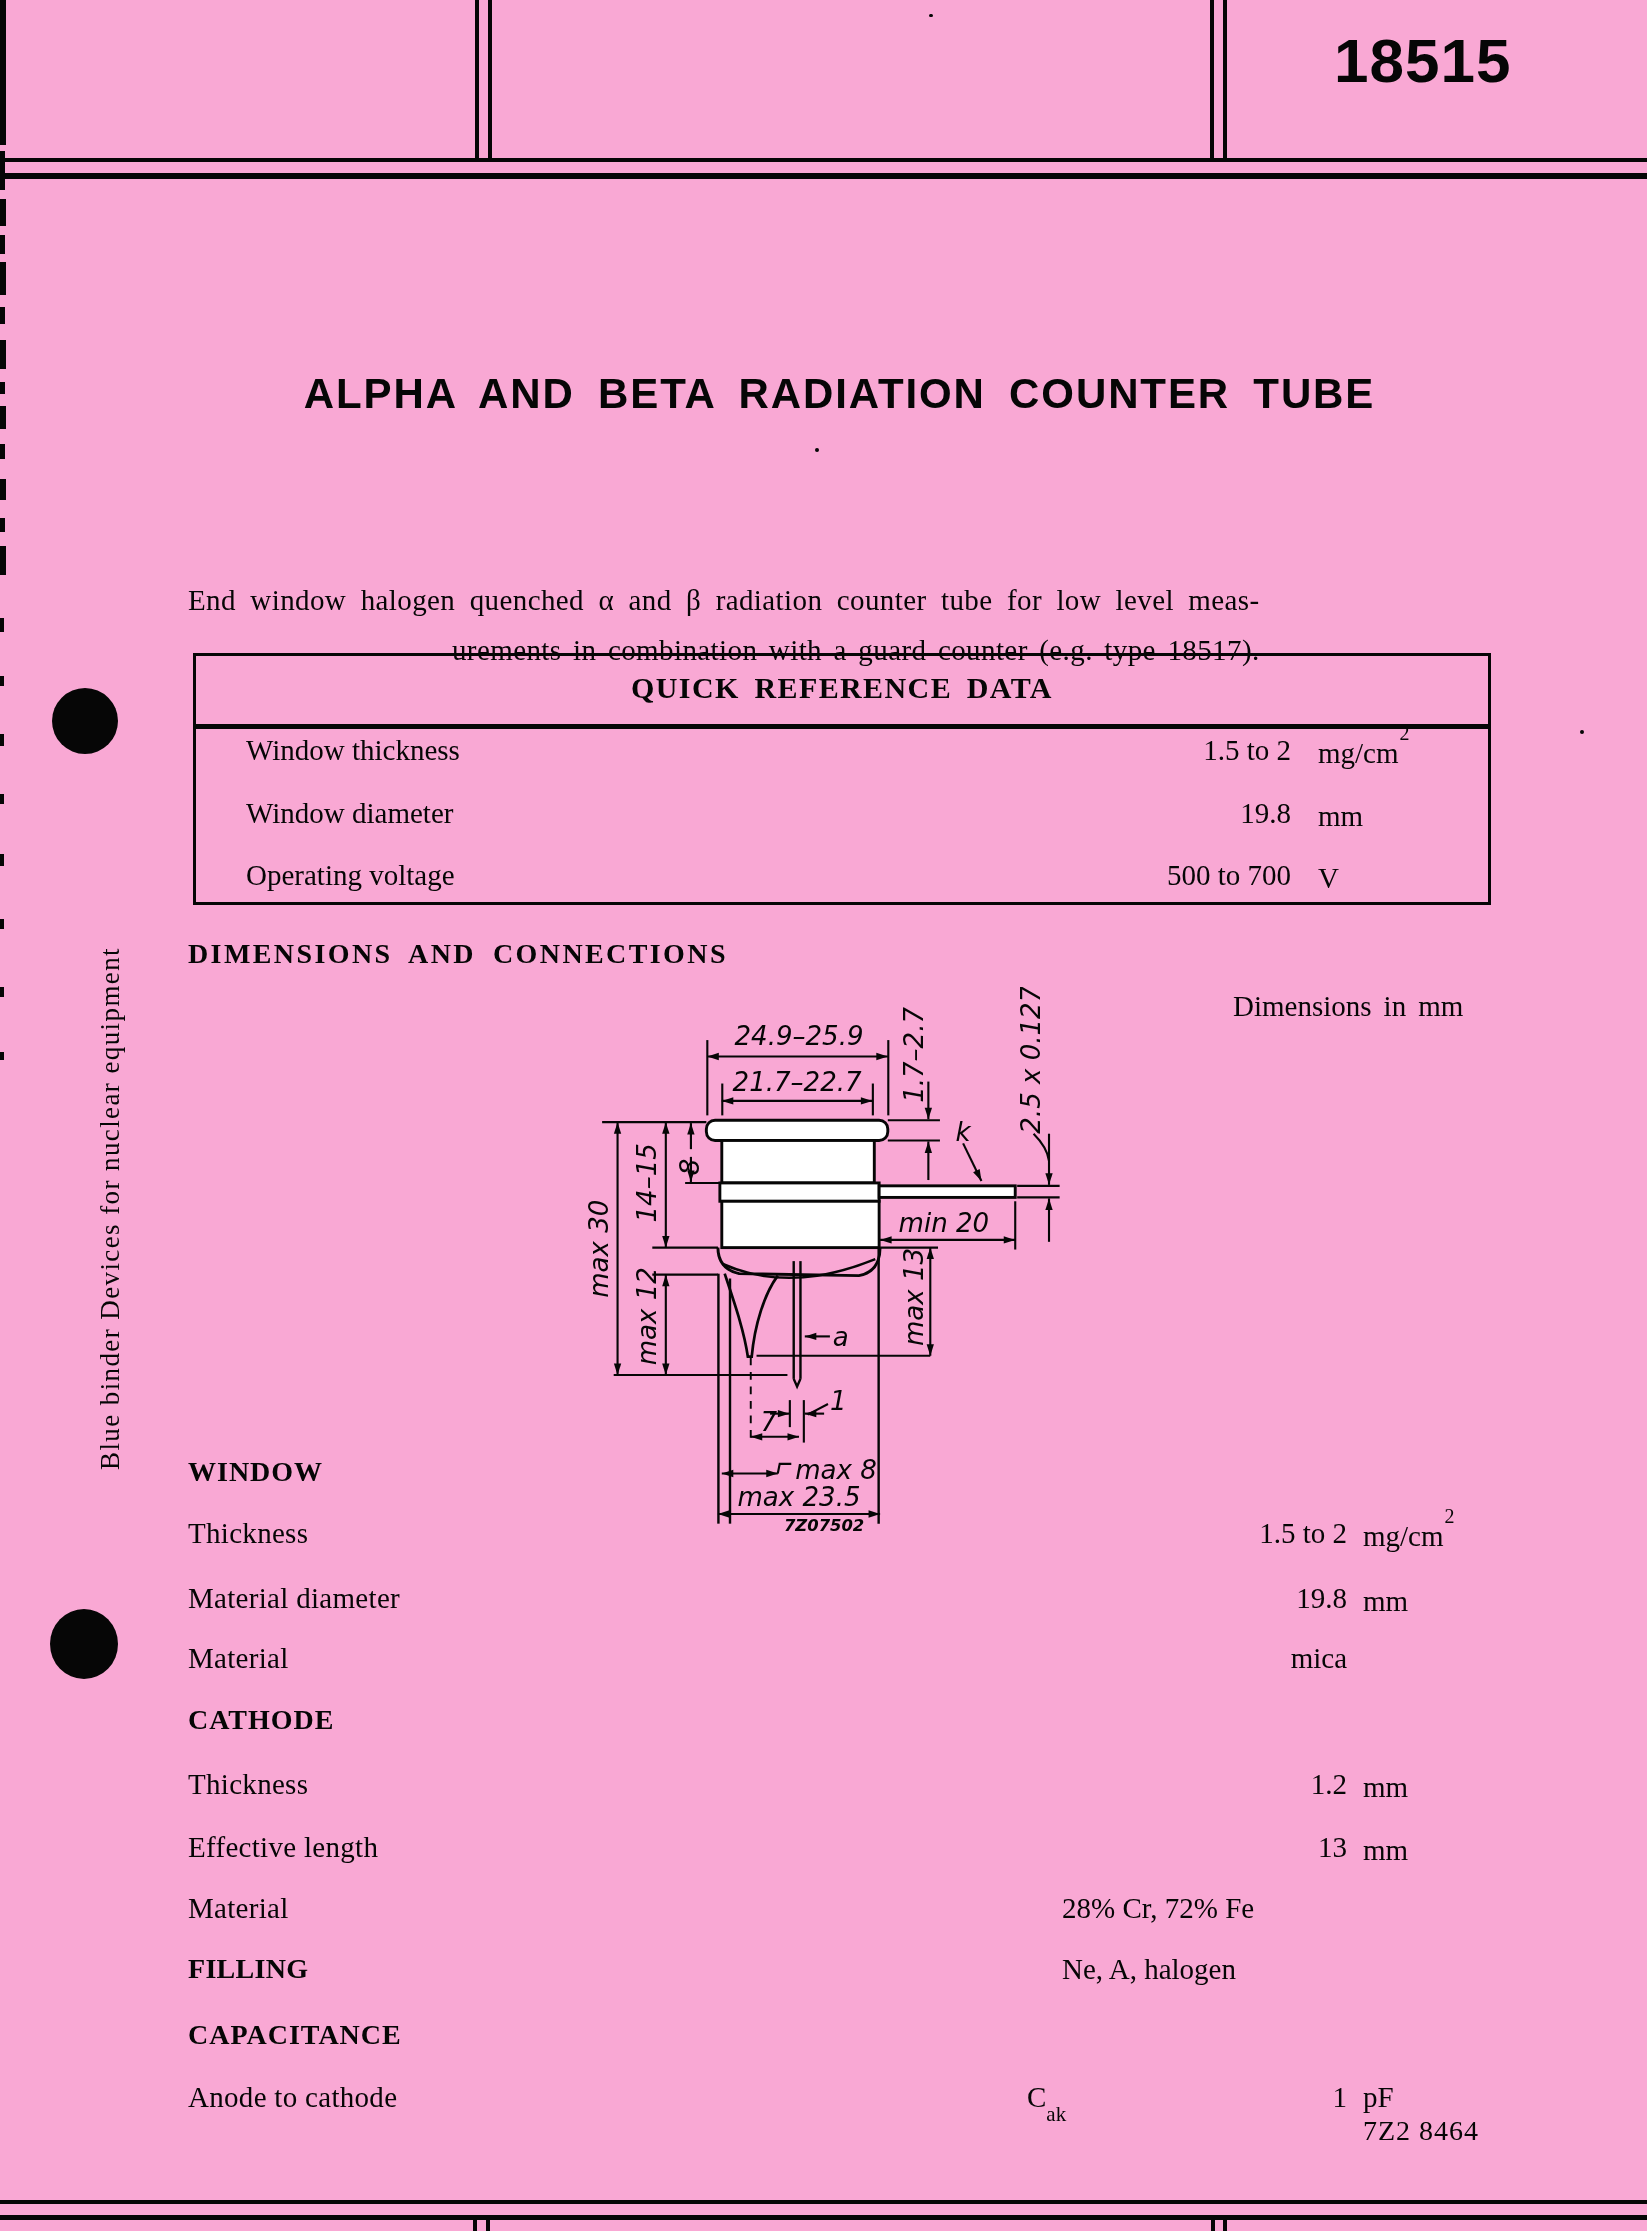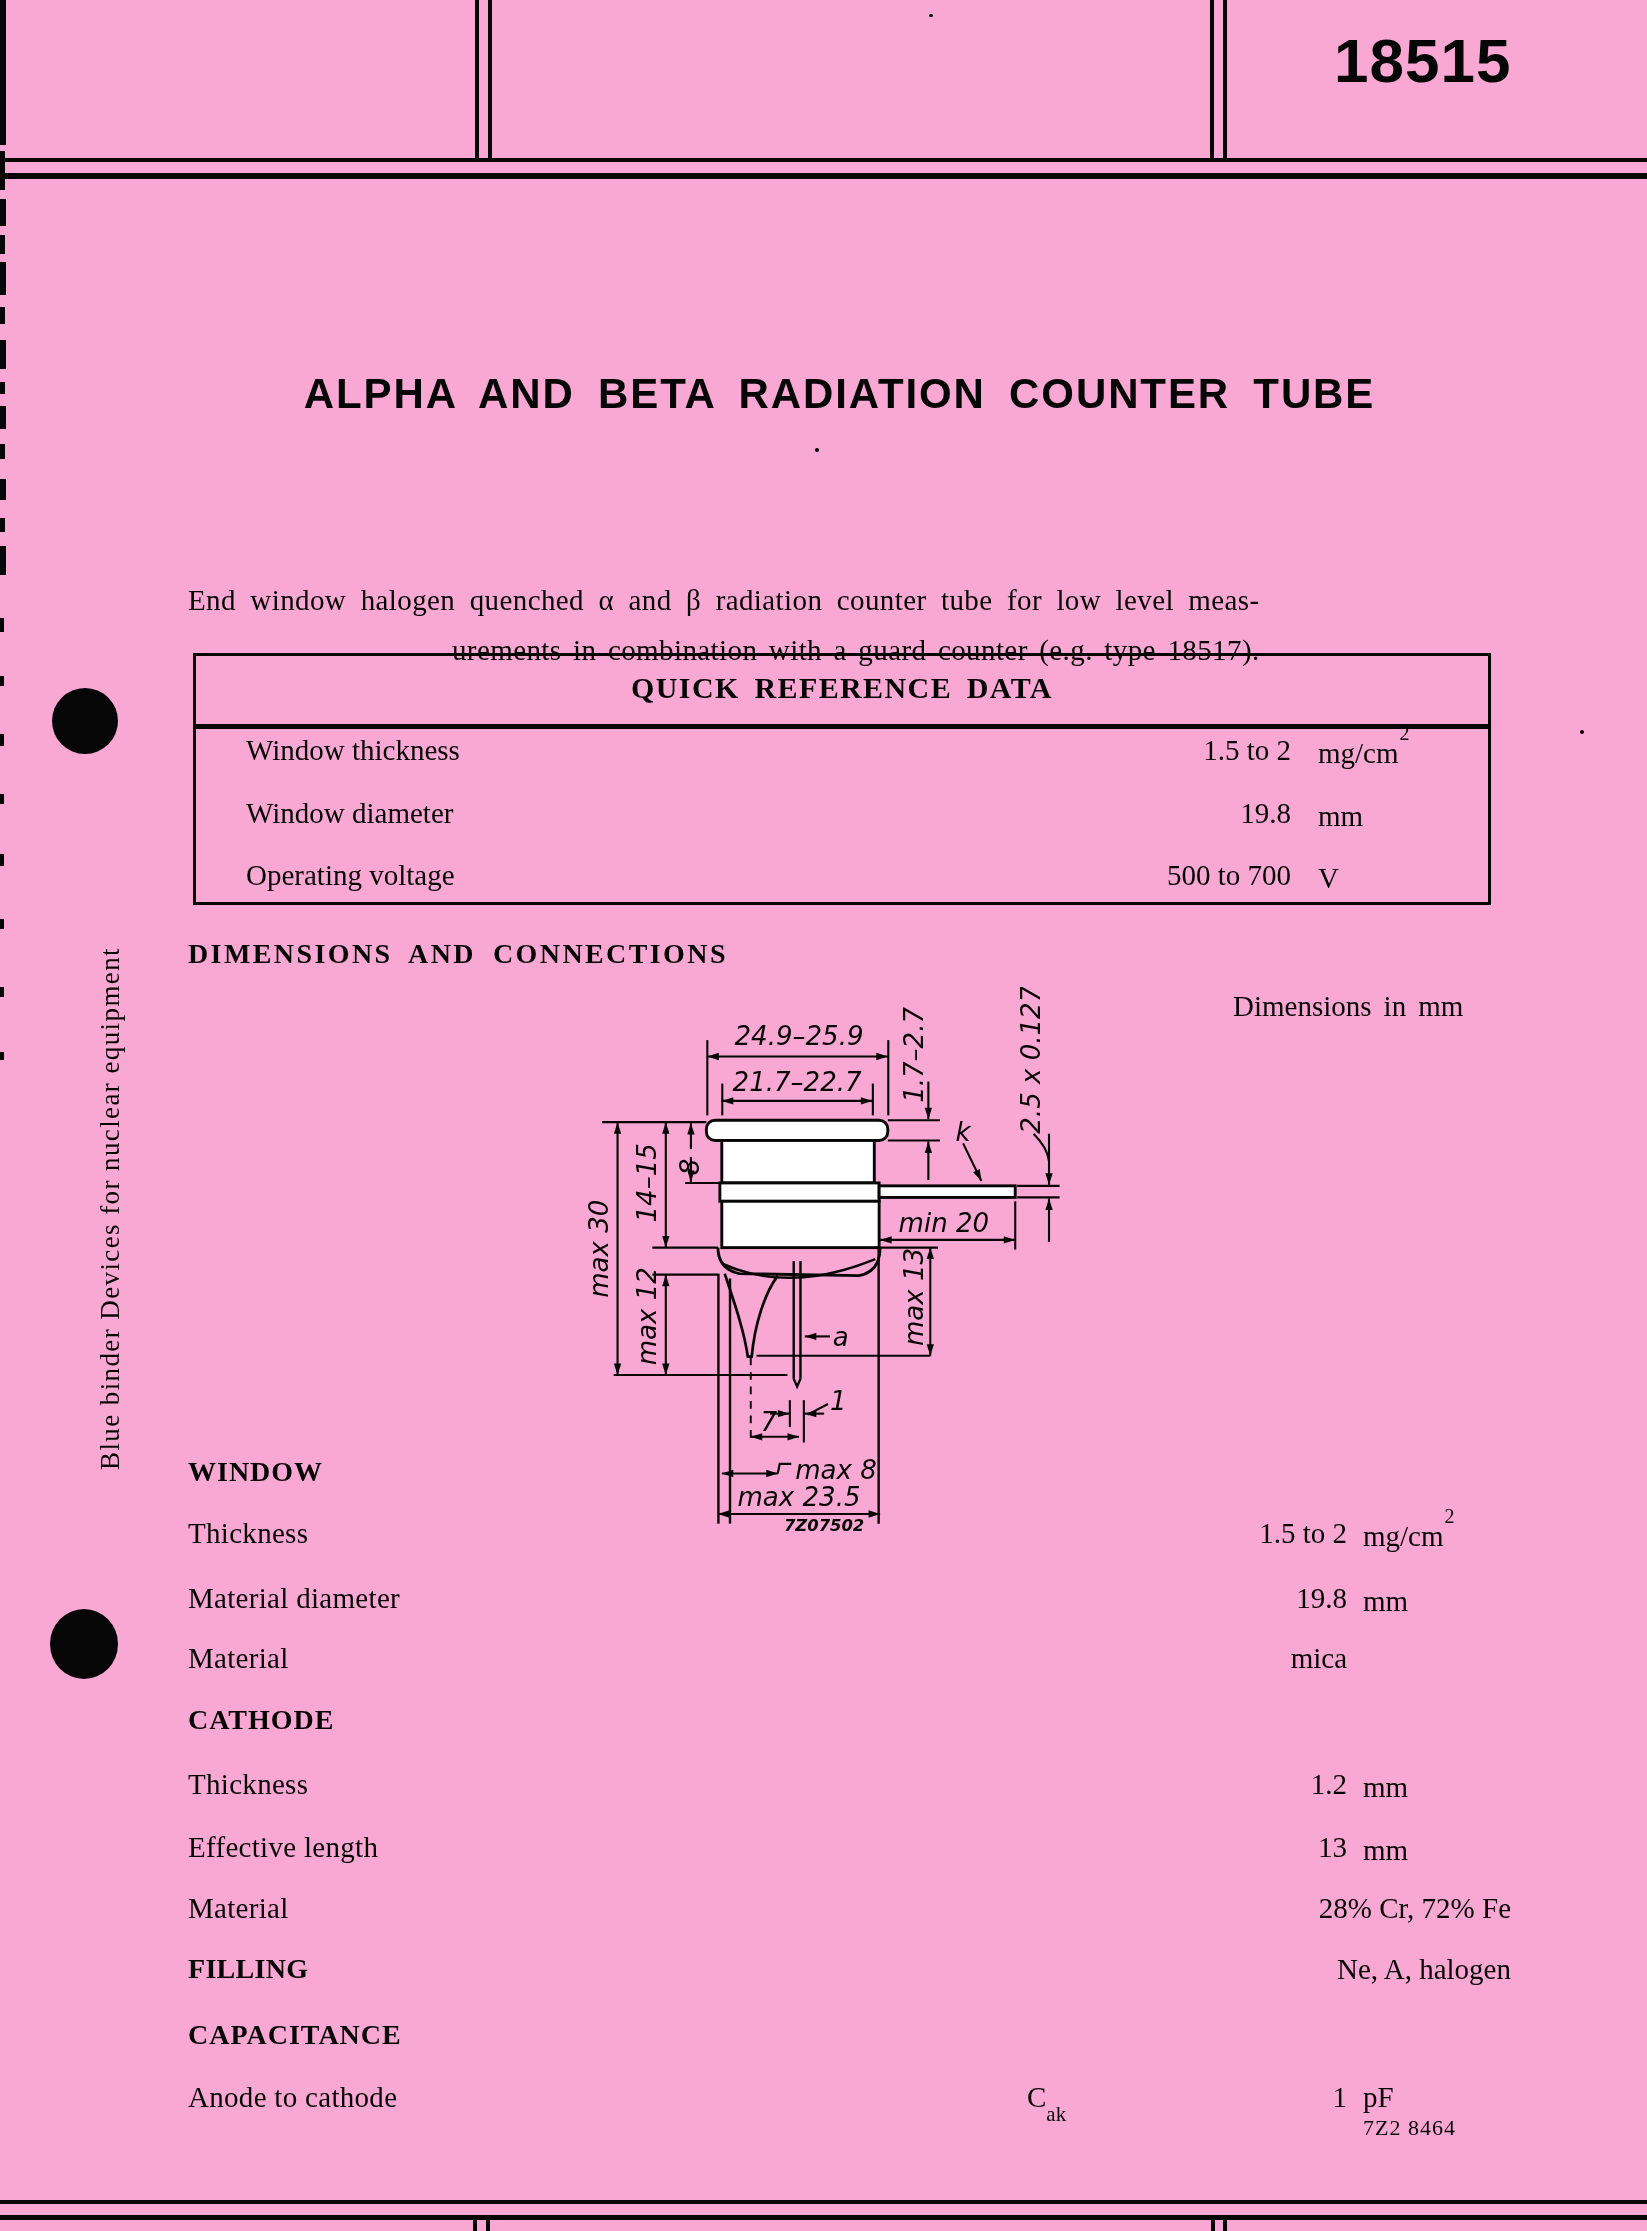--- a/index.html
+++ b/index.html
@@ -23,27 +23,27 @@
   .qrd-value{position:absolute;left:801px;width:294px;top:0;text-align:right;}
   .qrd-unit{position:absolute;left:1122px;top:0;}
   sup.u2{font-size:20px;position:relative;top:-11.6px;margin-left:1px;}
   sub.sb{font-size:21px;position:relative;top:6.8px;}
   
   .sec-head{font-weight:bold;font-size:28px;letter-spacing:1px;word-spacing:7.7px;}
   .spec-row{left:188px;width:1323px;height:39px;font-size:29px;}
   .row-label{position:absolute;left:0;top:0;letter-spacing:0.3px;}
   .row-value{position:absolute;left:869px;width:290px;top:0;text-align:right;}
   .row-unit{position:absolute;left:1175px;top:0;}
-  .row-wide{position:absolute;left:874px;width:449px;top:0;text-align:right;}
+  .row-wide{position:absolute;left:874px;width:449px;top:0;text-align:left;}
   .row-symbol{position:absolute;left:839px;top:0;}
   .dims-note{font-size:29px;}
   .side-text{left:95px;top:1470px;transform-origin:0 0;transform:rotate(-90deg);
              font-size:27px;letter-spacing:1.4px;white-space:nowrap;}
   .hole{border-radius:50%;background:#060606;}
-  .footer-code{font-size:22px;letter-spacing:1px;}
+  .footer-code{font-size:28px;letter-spacing:1px;}
   .dot{background:#060606;border-radius:50%;}
   
   svg text{font-family:"DejaVu Sans",sans-serif;font-style:italic;font-size:27px;fill:#060606;}
   svg text.dwgno{font-size:17px;font-weight:bold;}
 </style>
 </head>
 <body>
 
 <div id="page">
 

